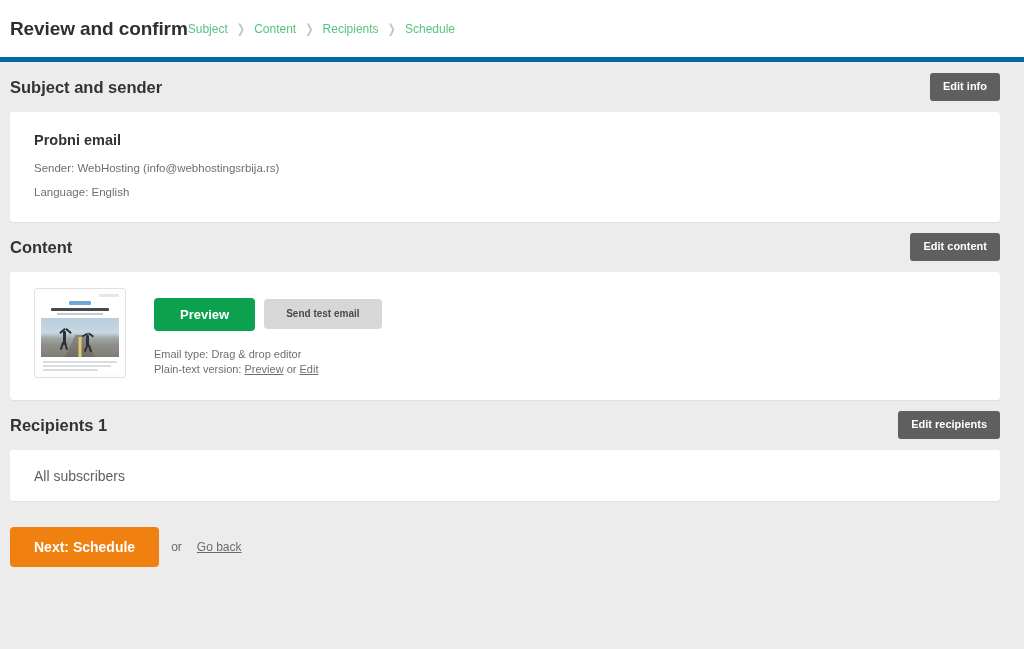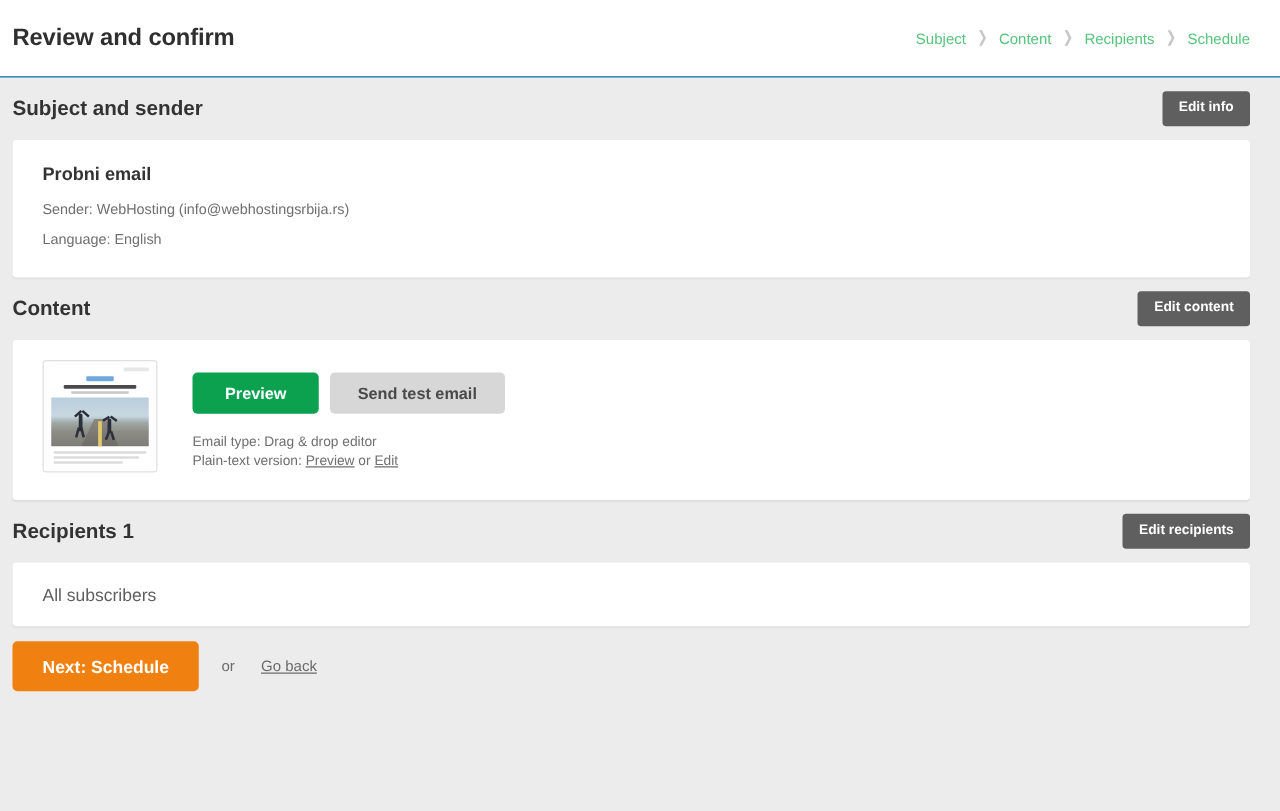--- a/index.html
+++ b/index.html
@@ -12,24 +12,23 @@
     background: #ececec;
     font-family: "Liberation Sans", sans-serif;
     color: #3b3b3b;
     overflow: hidden;
   }
 
   
   .topbar {
     height: 62px;
     background: #ffffff;
-    border-bottom: 1px solid #0369a1;
-    display: flex;
-    align-items: center;
-    justify-content: space-between;
+    border-bottom: 5px solid #0369a1;
+    display: flex;
+    align-items: center;
     padding: 0 24px 0 10px;
   }
   .page-title {
     font-size: 19px;
     font-weight: bold;
     color: #2f2f2f;
     letter-spacing: -0.1px;
   }
   .breadcrumb {
     display: flex;
@@ -222,21 +221,21 @@
     padding: 10px 26px;
     cursor: pointer;
     line-height: 1;
   }
   .btn-sendtest {
     background: #d7d7d7;
     color: #4a4a4a;
     border: none;
     border-radius: 4px;
     font-family: "Liberation Sans", sans-serif;
-    font-size: 13px;
+    font-size: 10px;
     font-weight: bold;
     padding: 10px 22px;
     cursor: pointer;
     line-height: 1;
   }
   .content-meta { font-size: 11px; color: #6f6f6f; line-height: 1.42; }
   .inline-link {
     color: #6f6f6f;
     text-decoration: underline;
     cursor: pointer;
@@ -249,22 +248,22 @@
     color: #5e5e5e;
     min-height: 51px;
     display: flex;
     align-items: center;
   }
 
   
   .actions {
     display: flex;
     align-items: center;
-    gap: 18px;
-    padding-top: 12px;
+    gap: 12px;
+    padding-top: 26px;
   }
   .btn-next {
     background: #f08010;
     color: #ffffff;
     border: none;
     border-radius: 4px;
     font-family: "Liberation Sans", sans-serif;
     font-size: 14px;
     font-weight: bold;
     padding: 13px 24px;

